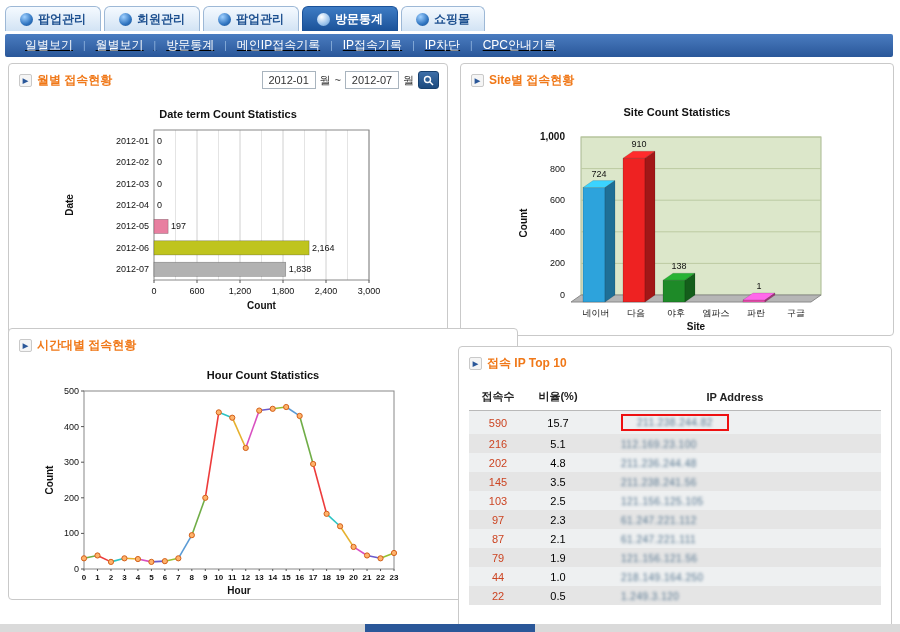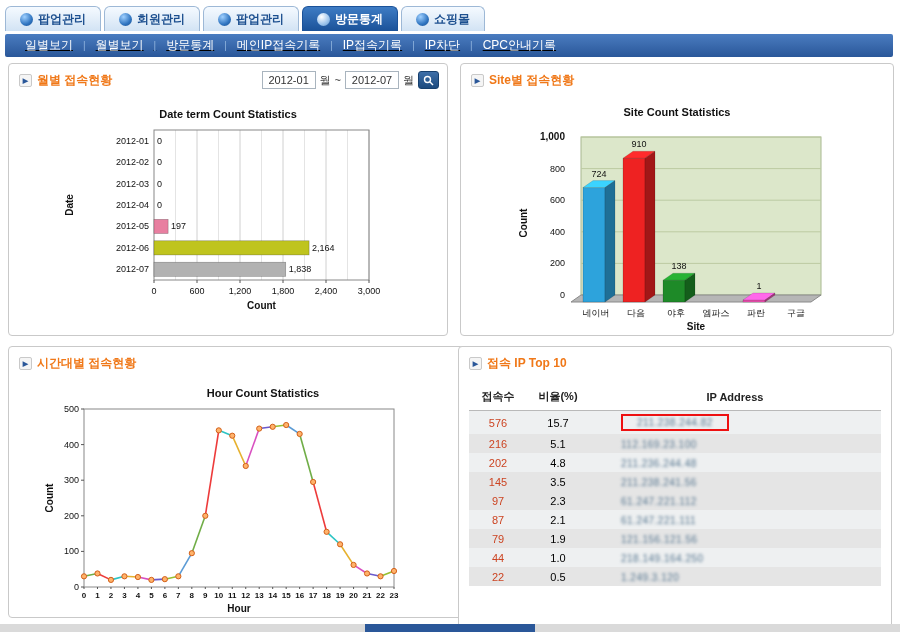--- a/index.html
+++ b/index.html
@@ -19,21 +19,21 @@
   .subnav { position:absolute; left:5px; top:34px; width:888px; height:23px;
             background:linear-gradient(#4a7cc0,#2a5799); border-radius:2px;
             display:flex; align-items:center; padding:0 10px;text-decoration:underline; }
   .subnav-item { color:#fff; font-size:12px; padding:0 10px; cursor:pointer; white-space:nowrap; }
   .subnav-sep { color:#8fb2dd; font-size:10px; }
 
   
   .panel { position:absolute; background:#fff; border:1px solid #c9c9c9; border-radius:4px;padding-left:20px; }
   .panel-monthly { left:8px;  top:63px;  width:440px; height:273px; }
   .panel-site    { left:460px; top:63px; width:434px; height:273px; }
-  .panel-hour    { left:8px;  top:346px; width:510px; height:272px; }
+  .panel-hour    { left:8px;  top:328px; width:510px; height:272px; }
   .panel-ip      { left:458px; top:346px; width:434px; height:316px; }
 
   .panel-title { position:absolute; left:10px; top:8px; color:#f07818; font-weight:bold; font-size:12px;
                  display:flex; gap:5px; align-items:center; }
   .title-ico { width:13px; height:13px; border:1px solid #c9c9c9; border-radius:2px; color:#2a5799;
                font-size:7px; line-height:11px; text-align:center; background:#f5f5f5; }
   .chart-title { position:absolute; left:0; width:100%; text-align:center; font-weight:bold; font-size:11px; color:#111; }
   svg.chart { position:absolute; }
 
   
@@ -343,39 +343,44 @@
   <table class="ip-table">
     <thead>
         <tr>
           <th class="col0">접속수</th>
           <th class="col1">비율(%)</th>
           <th class="col2">IP Address</th>
         </tr>
       </thead>
     <tbody>
         <tr class="odd">
-          <td class="count-cell col0">576</td>
+          <td class="count-cell col0">590</td>
           <td class="col1">15.7</td>
           <td class="col2"><span class="hl"><span class="ipv">211.238.244.82</span></span></td>
         </tr>
         <tr class="even">
           <td class="count-cell col0">216</td>
           <td class="col1">5.1</td>
           <td class="col2"><span class="ipv">112.169.23.100</span></td>
         </tr>
         <tr class="odd">
           <td class="count-cell col0">202</td>
           <td class="col1">4.8</td>
           <td class="col2"><span class="ipv">211.236.244.48</span></td>
         </tr>
         <tr class="even">
           <td class="count-cell col0">145</td>
           <td class="col1">3.5</td>
           <td class="col2"><span class="ipv">211.238.241.56</span></td>
         </tr>
+        <tr class="odd">
+          <td class="count-cell col0">103</td>
+          <td class="col1">2.5</td>
+          <td class="col2"><span class="ipv">121.156.125.105</span></td>
+        </tr>
         <tr class="even">
           <td class="count-cell col0">97</td>
           <td class="col1">2.3</td>
           <td class="col2"><span class="ipv">61.247.221.112</span></td>
         </tr>
         <tr class="odd">
           <td class="count-cell col0">87</td>
           <td class="col1">2.1</td>
           <td class="col2"><span class="ipv">61.247.221.111</span></td>
         </tr>

